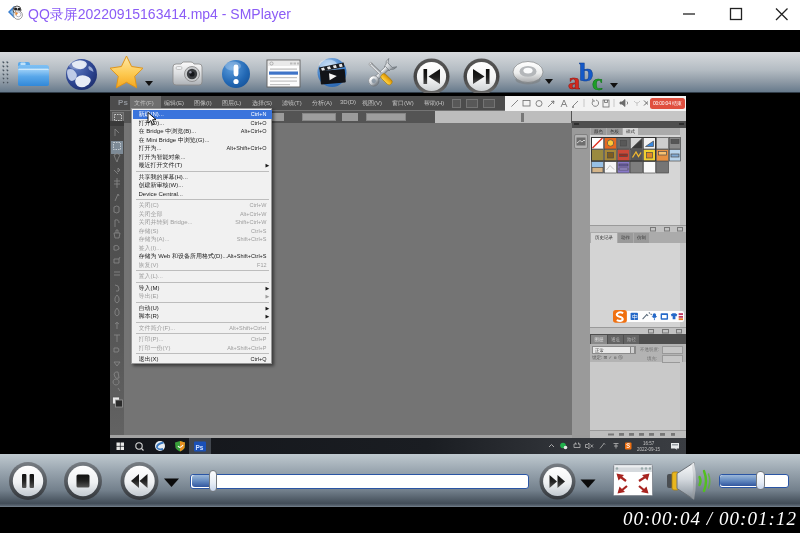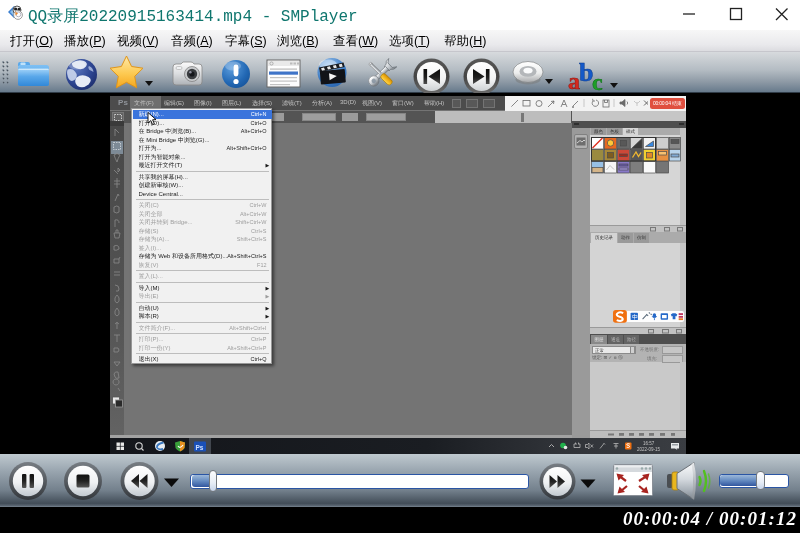--- a/index.html
+++ b/index.html
@@ -2,21 +2,21 @@
 <html><head>
 <meta charset="utf-8">
 <style>
 * { margin:0; padding:0; box-sizing:border-box; }
 html,body { width:800px; height:533px; overflow:hidden; background:#000; font-family:"Liberation Sans",sans-serif; }
 #app { position:absolute; top:0; left:0; width:800px; height:533px; }
 .abs { position:absolute; }
 
 
 #titlebar { position:absolute; top:0; left:0; width:800px; height:30px; background:#ffffff; }
-#title-text { position:absolute; left:28px; top:6px; font-size:16px; color:#0f766e;font-family:Liberation Mono, monospace; }
+#title-text { position:absolute; left:28px; top:6px; font-size:14px; color:#8b5cf6; }
 .winbtn { position:absolute; top:0; width:46px; height:30px; color:#222; text-align:center; }
 
 
 #menubar { position:absolute; top:30px; left:0; width:800px; height:22px;
   background:linear-gradient(#f7f7f7,#e9e9ec 70%,#dcdce0); border-bottom:1px solid #c6c6cc; }
 .mitem { position:absolute; top:3px; font-size:12.5px; color:#000; }
 
 
 #toolbar { position:absolute; top:52px; left:0; width:800px; height:41px;
   background:linear-gradient(#d7dadd,#b4bcc3 45%,#8d99a5 75%,#677a8c); border-bottom:1px solid #303c48; }
@@ -27,21 +27,21 @@
 #ps { position:absolute; left:110px; top:3px; width:576px; height:358px; background:#747474; font-family:"Liberation Sans",sans-serif; }
 
 
 #controlbar { position:absolute; top:454px; left:0; width:800px; height:53px;
   background:linear-gradient(#bfc9cf,#9aa6b0 32%,#73808c 70%,#424d58 95%,#5d6975);
   border-bottom:1px solid #6e7a86; }
 
 
 #timebar { position:absolute; top:507px; left:0; width:800px; height:26px; background:#000; }
 #timetext { position:absolute; right:3px; top:1px; color:#fff; font-family:"Liberation Serif",serif;
-  font-style:italic; font-weight:bold; font-size:19px; letter-spacing:1.05px; }
+  font-style:italic; font-weight:normal; font-size:19px; letter-spacing:1.05px; }
 </style>
 </head>
 <body>
 <div id="app">
 
   <div id="titlebar">
     <svg class="abs" style="left:7px;top:5px" width="18" height="18" viewBox="0 0 18 18">
       <polygon points="1,7 7,1 13,7 7,13" fill="#3a7fd0"></polygon>
       <polygon points="3,7 7,3 11,7 7,11" fill="#8fc0ec"></polygon>
       <circle cx="10" cy="5" r="4" fill="#f4f4f4" stroke="#555" stroke-width="1"></circle>
@@ -56,31 +56,20 @@
           <line x1="17" y1="14" x2="29" y2="14" stroke="#222" stroke-width="1.3"></line>
         </svg></div>
     <div class="winbtn" style="left:713px;"><svg width="46" height="30">
           <rect x="17.5" y="8.5" width="11" height="11" fill="none" stroke="#222" stroke-width="1.3"></rect>
         </svg></div>
     <div class="winbtn" style="left:759px;"><svg width="46" height="30">
           <path d="M17 8.5 L28.5 20 M28.5 8.5 L17 20" stroke="#222" stroke-width="1.3"></path>
         </svg></div>
   </div>
 
-  <div id="menubar">
-    <span class="mitem" style="left:10px">打开(<u>O</u>)</span>
-    <span class="mitem" style="left:64px">播放(<u>P</u>)</span>
-    <span class="mitem" style="left:117px">视频(<u>V</u>)</span>
-    <span class="mitem" style="left:171px">音频(<u>A</u>)</span>
-    <span class="mitem" style="left:225px">字幕(<u>S</u>)</span>
-    <span class="mitem" style="left:277px">浏览(<u>B</u>)</span>
-    <span class="mitem" style="left:333px">查看(<u>W</u>)</span>
-    <span class="mitem" style="left:389px">选项(<u>T</u>)</span>
-    <span class="mitem" style="left:444px">帮助(<u>H</u>)</span>
-  </div>
 
   <div id="toolbar">
     <svg class="tbi" style="left:1px;top:8px" width="9" height="26" viewBox="0 0 9 26">
       <g fill="#8b97a2">
           <circle cx="2" cy="2" r="1.1"></circle>
           <circle cx="6" cy="2" r="1.1"></circle>
           <circle cx="2" cy="6" r="1.1"></circle>
           <circle cx="6" cy="6" r="1.1"></circle>
           <circle cx="2" cy="10" r="1.1"></circle>
           <circle cx="6" cy="10" r="1.1"></circle>

